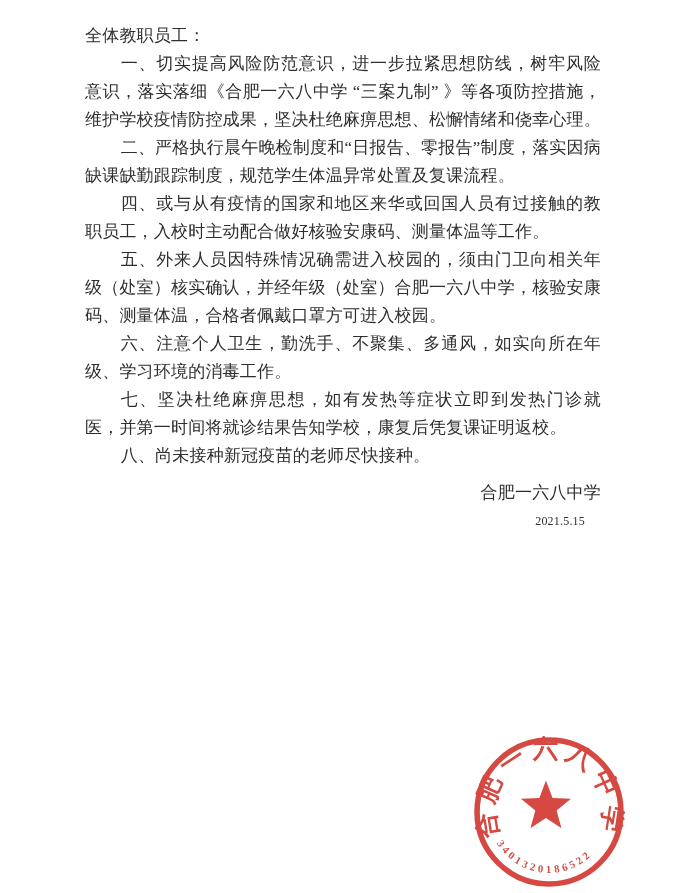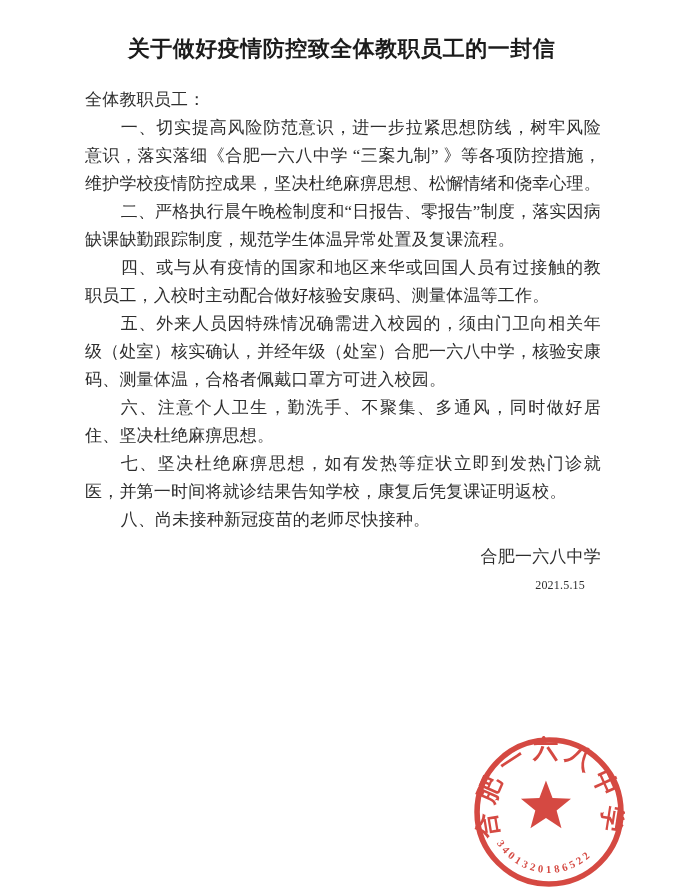--- a/index.html
+++ b/index.html
@@ -58,29 +58,28 @@
   .seal text {
     font-family: "Liberation Serif", "DejaVu Serif", serif;
     font-weight: 700;
   }
 </style>
 </head>
 <body>
 
 <div class="page">
 
-  <h1 class="title">关于做好疫情防控致全体教职员工的一封信</h1>
 
   <div class="content">
     <p class="salutation">全体教职员工：</p>
     <p class="para">一、切实提高风险防范意识，进一步拉紧思想防线，树牢风险意识，落实落细《合肥一六八中学 “三案九制” 》等各项防控措施，维护学校疫情防控成果，坚决杜绝麻痹思想、松懈情绪和侥幸心理。</p>
     <p class="para">二、严格执行晨午晚检制度和“日报告、零报告”制度，落实因病缺课缺勤跟踪制度，规范学生体温异常处置及复课流程。</p>
     <p class="para">四、或与从有疫情的国家和地区来华或回国人员有过接触的教职员工，入校时主动配合做好核验安康码、测量体温等工作。</p>
     <p class="para">五、外来人员因特殊情况确需进入校园的，须由门卫向相关年级（处室）核实确认，并经年级（处室）合肥一六八中学，核验安康码、测量体温，合格者佩戴口罩方可进入校园。</p>
-    <p class="para">六、注意个人卫生，勤洗手、不聚集、多通风，同时做好居住、坚决杜绝麻痹思想。</p>
+    <p class="para">六、注意个人卫生，勤洗手、不聚集、多通风，如实向所在年级、学习环境的消毒工作。</p>
     <p class="para">七、坚决杜绝麻痹思想，如有发热等症状立即到发热门诊就医，并第一时间将就诊结果告知学校，康复后凭复课证明返校。</p>
     <p class="para">八、尚未接种新冠疫苗的老师尽快接种。</p>
 
     <div class="signature-block">合肥一六八中学</div>
     <div class="signature-date">2021.5.15</div>
   </div>
 
   <svg class="seal" viewBox="0 0 150 150" xmlns="http://www.w3.org/2000/svg" aria-hidden="true">
     <defs>
       <path id="ringPath" d="M 28.2 102 A 54 54 0 1 1 121.8 102" fill="none"></path>

